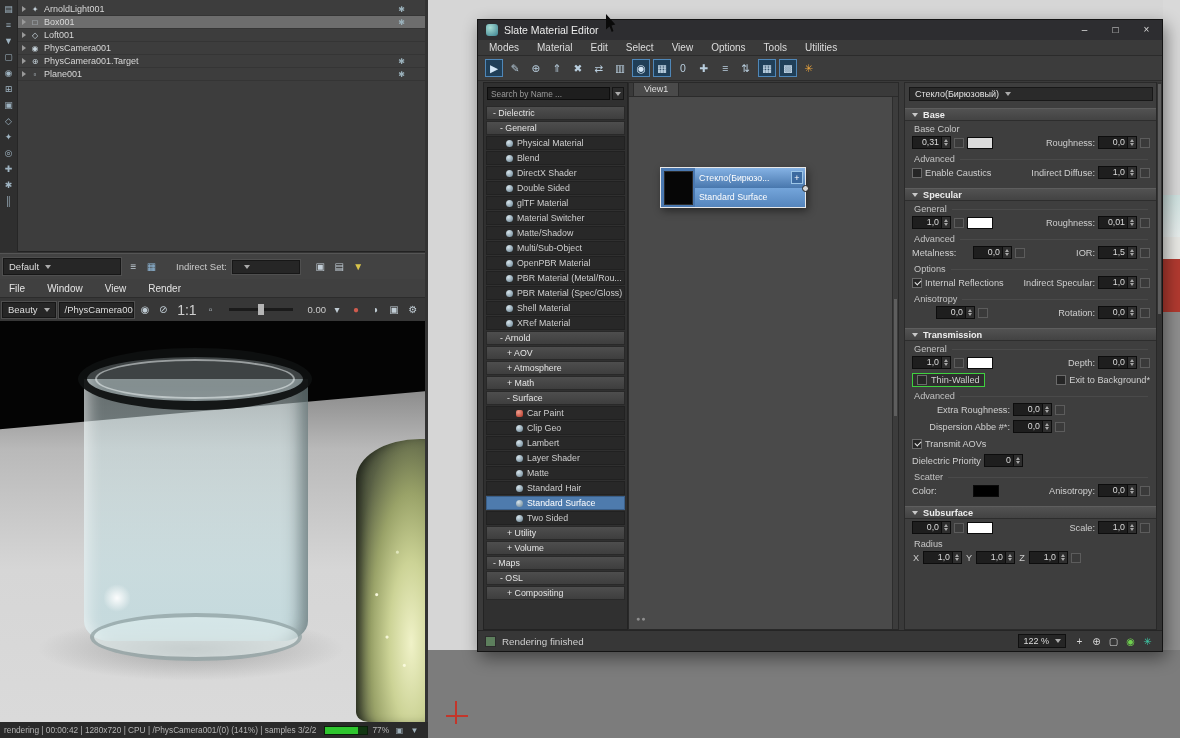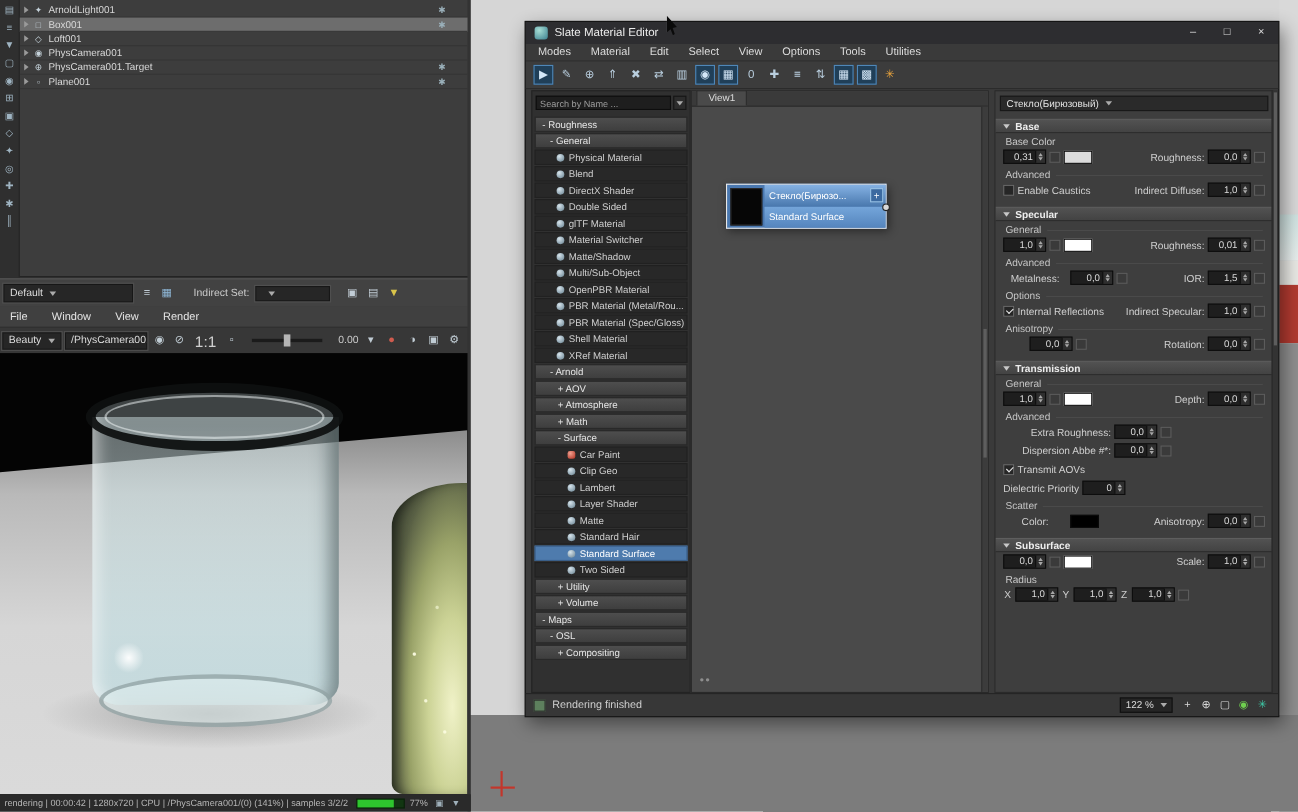--- a/index.html
+++ b/index.html
@@ -134,21 +134,21 @@
   .spin .sv{width:28px;text-align:right;padding:0 2px;font-size:8.8px;color:#dcdcdc;line-height:11px}
   .spin .sa{width:9px;display:flex;flex-direction:column;justify-content:center;align-items:center;gap:1px;background:#2e2e2e;border-left:1px solid #0d0d0d}
   .up{width:0;height:0;border-left:2.5px solid transparent;border-right:2.5px solid transparent;border-bottom:3px solid #a8a8a8}
   .dn{width:0;height:0;border-left:2.5px solid transparent;border-right:2.5px solid transparent;border-top:3px solid #a8a8a8}
   .key{width:10px;height:10px;background:#3a3a3a;border:1px solid #5c5c5c;flex:none}
   .swatch{width:26px;height:12px;border:1px solid #0b0b0b;flex:none}
   .cb{width:10px;height:10px;background:#262626;border:1px solid #6a6a6a;position:relative;flex:none}
   .cb.on::after{content:"";position:absolute;left:1.5px;top:1.5px;width:5px;height:3px;border-left:1.5px solid #e8e8e8;border-bottom:1.5px solid #e8e8e8;transform:rotate(-45deg)}
   .rgrp{margin-left:auto;display:flex;align-items:center;gap:3px}
   .lab100{width:98px;text-align:right;flex:none}
-  .lab60{width:58px;text-align:center;flex:none}
+  .lab60{width:58px;text-align:left;flex:none}
   .thin{display:flex;align-items:center;gap:4px;border:1px solid #3fd13f;padding:0 4px;height:14px;background:#2e2e2e}
   .axlab{width:8px;text-align:center;color:#ccc;flex:none}
   .ind24{padding-left:31px}
 
   #slate-status{position:absolute;left:0;right:0;bottom:0;height:21px;background:#373737;border-top:1px solid #252525;display:flex;align-items:center;padding:0 7px;gap:6px;font-size:9.8px;color:#cfcfcf}
   .stico{width:11px;height:11px;background:#5d7f5d;border:1px solid #2c2c2c;flex:none}
   #status-right{margin-left:auto;display:flex;align-items:center;gap:6px}
   .zbox{background:#252525;border:1px solid #101010;height:14px;display:flex;align-items:center;padding:0 4px;font-size:9px;color:#ddd}
   .stic{width:15px;text-align:center;font-size:10px}
 
@@ -353,21 +353,21 @@
 
       <div id="browser">
         <div id="search-row">
           <div id="search-box">Search by Name ...</div>
           <div id="search-btn">
               <span class="caret" style="margin:0"></span>
             </div>
         </div>
         <div id="browser-rows">
             <div class="brow bh lv0">
-              <span>- Roughness</span>
+              <span>- Dielectric</span>
             </div>
             <div class="brow bh lv1">
               <span>- General</span>
             </div>
             <div class="brow bm lv1">
               <span class="bic"></span>
               <span>Physical Material</span>
             </div>
             <div class="brow bm lv1">
               <span class="bic"></span>
@@ -658,20 +658,30 @@
           <span class="rgrp">
             <span>Depth:</span>
             <span class="spin">
                 <span class="sv">0,0</span>
                 <span class="sa">
                   <i class="up"></i>
                   <i class="dn"></i>
                 </span>
               </span>
             <span class="key"></span>
+          </span>
+        </div>
+        <div class="prow">
+          <span class="thin">
+            <span class="cb"></span>
+            <span>Thin-Walled</span>
+          </span>
+          <span class="rgrp">
+            <span class="cb"></span>
+            <span>Exit to Background*</span>
           </span>
         </div>
         <div class="sublab">Advanced</div>
         <div class="prow">
           <span class="lab100">Extra Roughness:</span>
           <span class="spin">
               <span class="sv">0,0</span>
               <span class="sa">
                 <i class="up"></i>
                 <i class="dn"></i>

